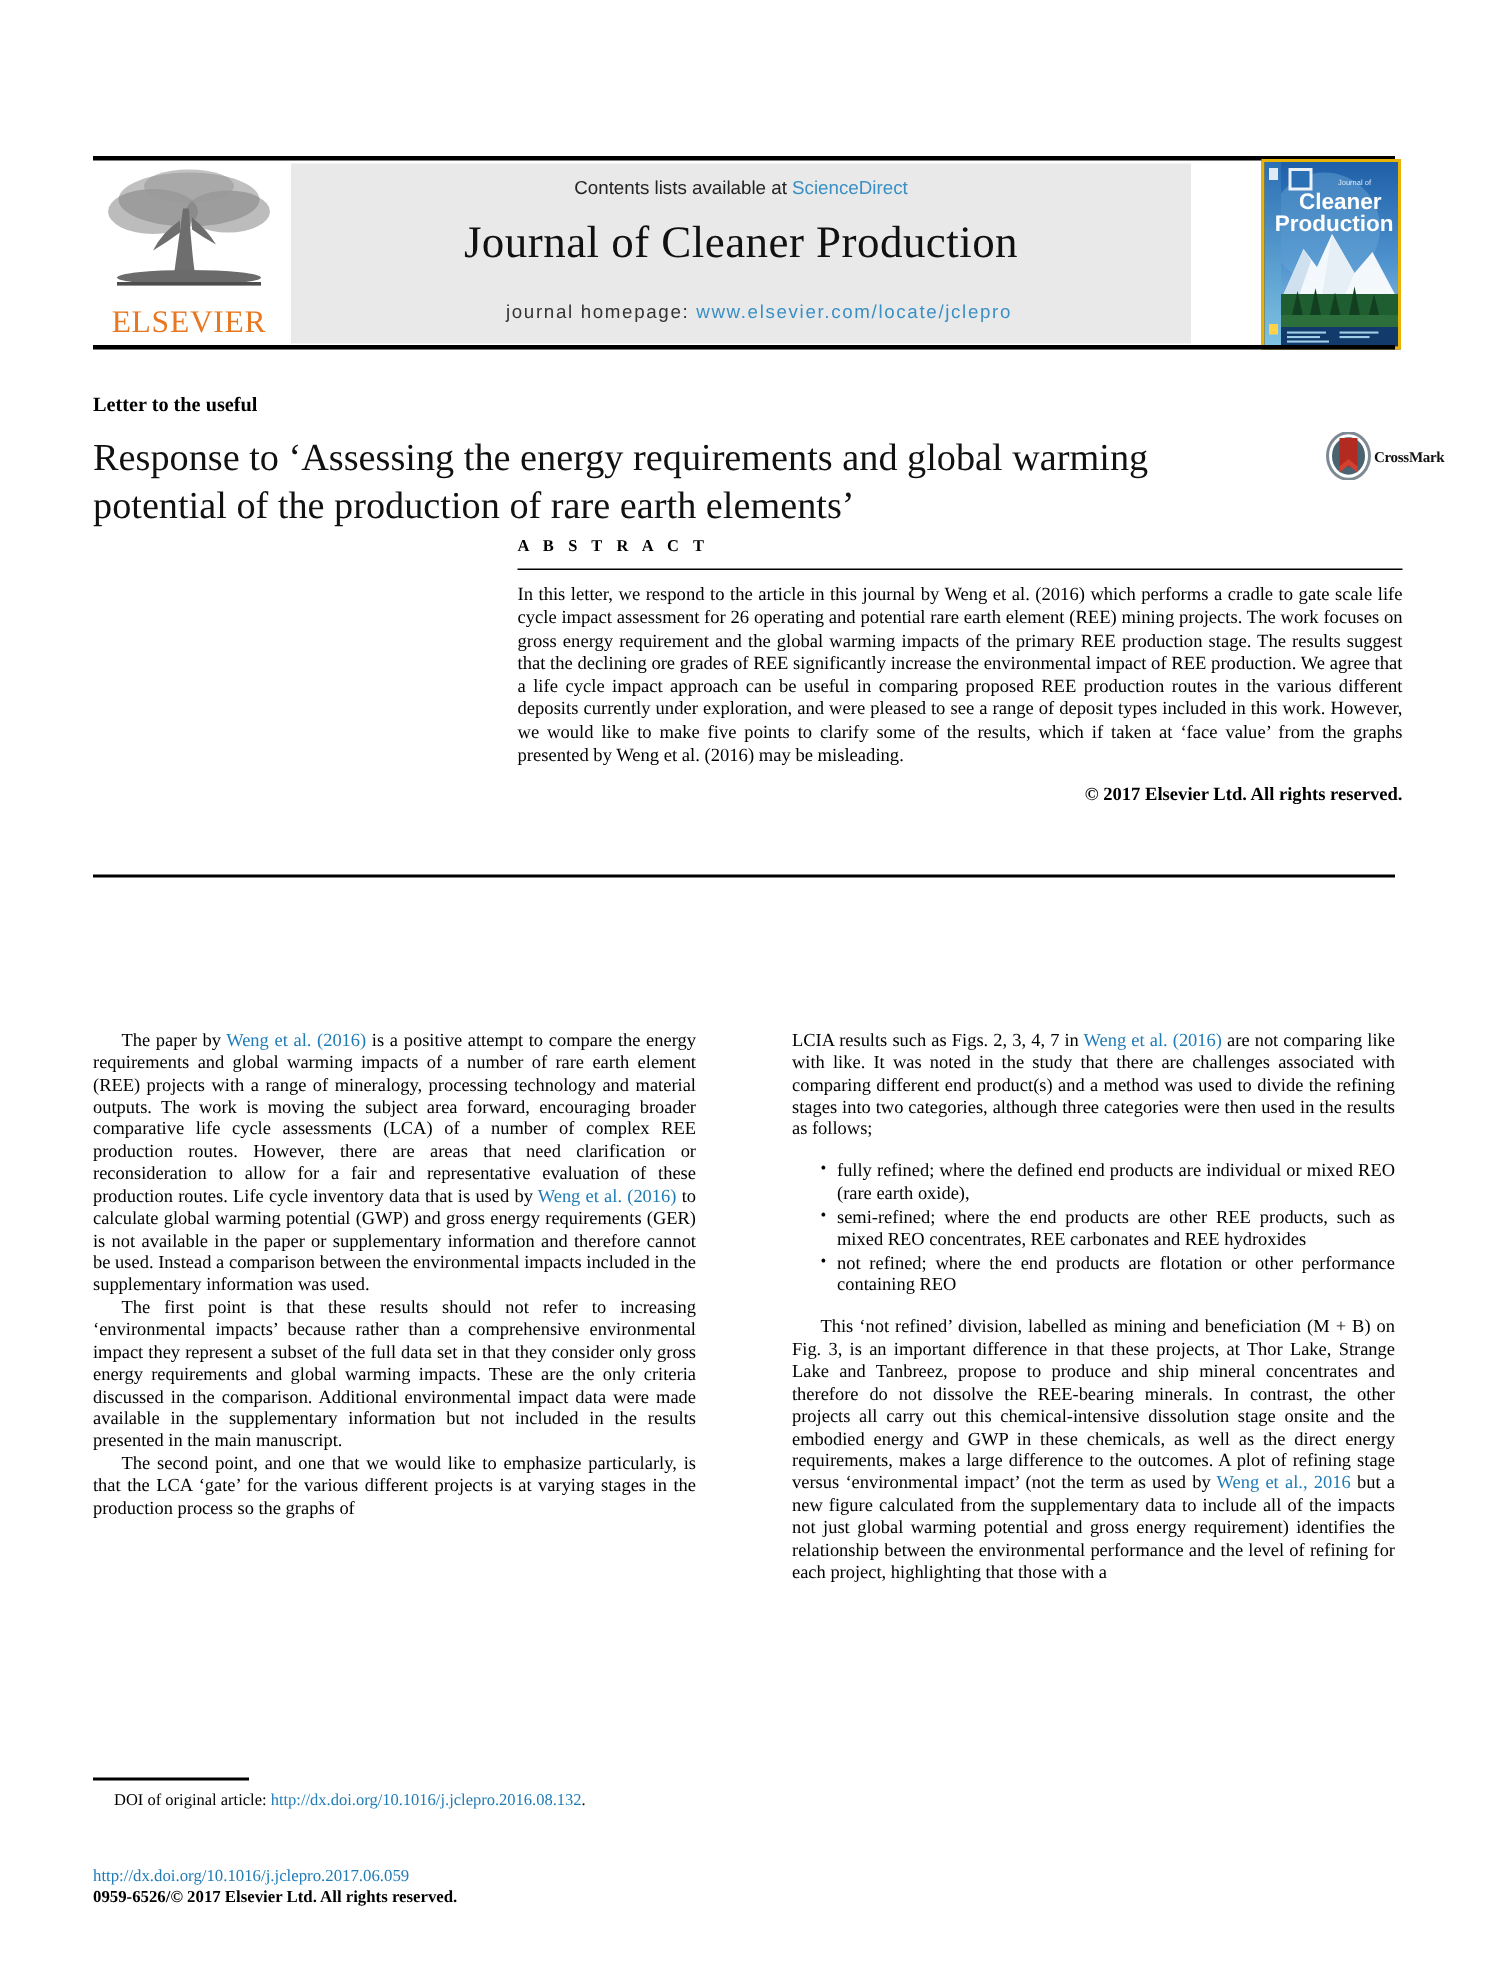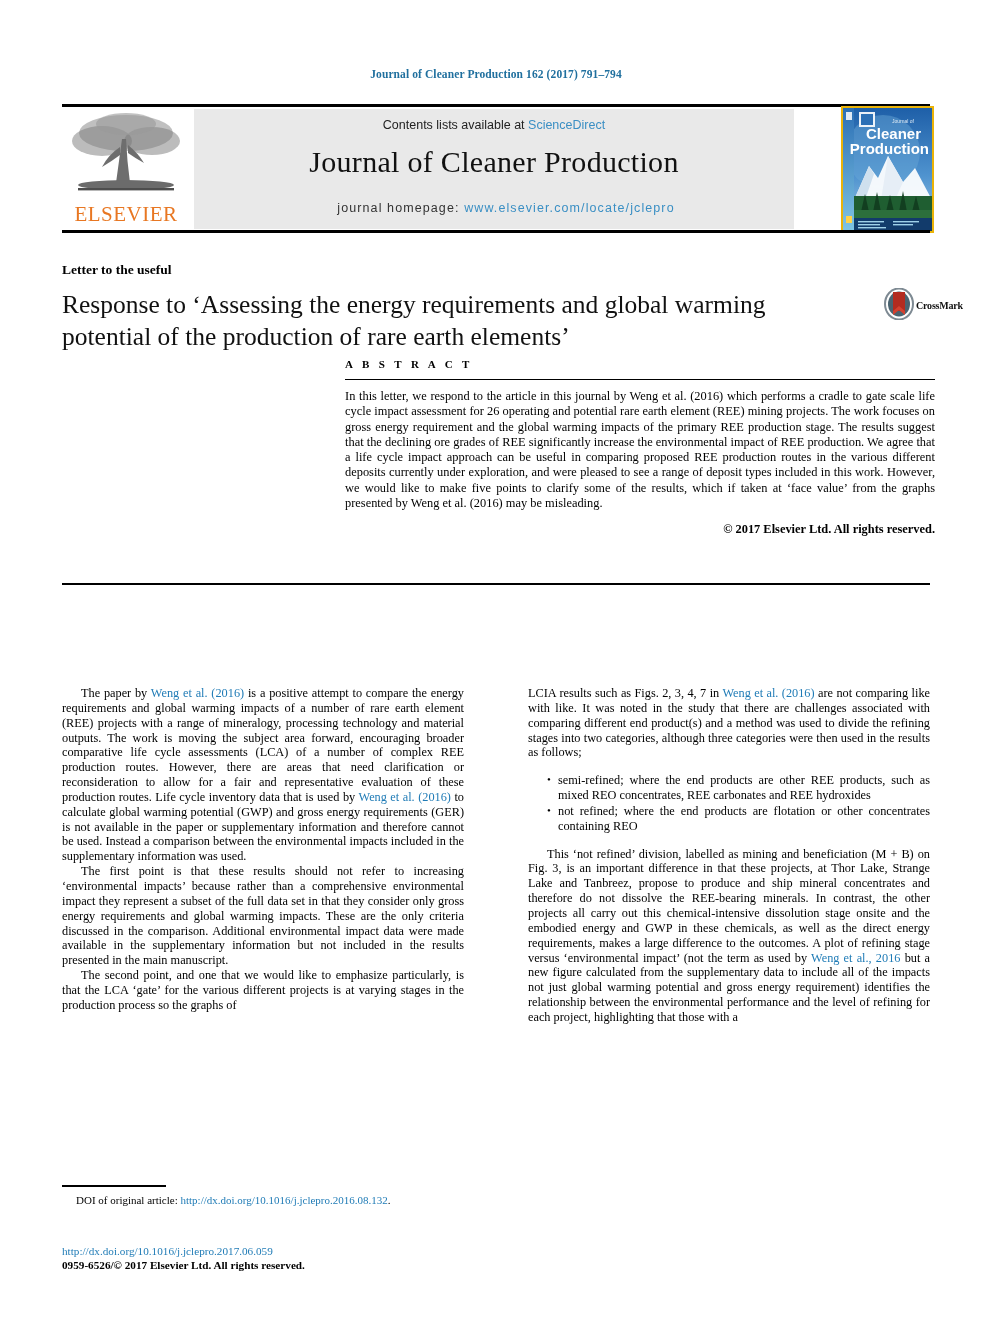--- a/index.html
+++ b/index.html
@@ -290,21 +290,20 @@
     line-height: 14px;
   }
   .imprint .doi { color: #1f7bb6; }
   .imprint .issn { font-weight: bold; color: #000; }
 </style>
 </head>
 <body>
 
 <div class="page">
 
-  <div class="running-head">Journal of Cleaner Production 162 (2017) 791–794</div>
 
   <div class="masthead">
     <div class="rule-top"></div>
 
     <div class="elsevier-block">
       <svg class="elsevier-tree" viewBox="0 0 116 86">
         <g fill="#5a5a5a">
           <ellipse cx="58" cy="22" rx="47" ry="18" fill="#8d8d8d" opacity="0.55"></ellipse>
           <ellipse cx="34" cy="30" rx="30" ry="15" fill="#7a7a7a" opacity="0.5"></ellipse>
           <ellipse cx="84" cy="30" rx="28" ry="14" fill="#7a7a7a" opacity="0.5"></ellipse>
@@ -403,22 +402,23 @@
 
   <div class="col col-left">
     <p><span>The paper by </span><span class="lnk">Weng et al. (2016)</span><span> is a positive attempt to compare the energy requirements and global warming impacts of a number of rare earth element (REE) projects with a range of mineralogy, processing technology and material outputs. The work is moving the subject area forward, encouraging broader comparative life cycle assessments (LCA) of a number of complex REE production routes. However, there are areas that need clarification or reconsideration to allow for a fair and representative evaluation of these production routes. Life cycle inventory data that is used by </span><span class="lnk">Weng et al. (2016)</span><span> to calculate global warming potential (GWP) and gross energy requirements (GER) is not available in the paper or supplementary information and therefore cannot be used. Instead a comparison between the environmental impacts included in the supplementary information was used.</span></p>
     <p>The first point is that these results should not refer to increasing ‘environmental impacts’ because rather than a comprehensive environmental impact they represent a subset of the full data set in that they consider only gross energy requirements and global warming impacts. These are the only criteria discussed in the comparison. Additional environmental impact data were made available in the supplementary information but not included in the results presented in the main manuscript.</p>
     <p>The second point, and one that we would like to emphasize particularly, is that the LCA ‘gate’ for the various different projects is at varying stages in the production process so the graphs of</p>
   </div>
 
   <div class="col col-right">
     <p class="noindent"><span>LCIA results such as Figs. 2, 3, 4, 7 in </span><span class="lnk">Weng et al. (2016)</span><span> are not comparing like with like. It was noted in the study that there are challenges associated with comparing different end product(s) and a method was used to divide the refining stages into two categories, although three categories were then used in the results as follows;</span></p>
     <ul class="bullets">
+      <li>fully refined; where the defined end products are individual or mixed REO (rare earth oxide),</li>
       <li>semi-refined; where the end products are other REE products, such as mixed REO concentrates, REE carbonates and REE hydroxides</li>
-      <li>not refined; where the end products are flotation or other concentrates containing REO</li>
+      <li>not refined; where the end products are flotation or other performance containing REO</li>
     </ul>
     <p><span>This ‘not refined’ division, labelled as mining and beneficiation (M + B) on Fig. 3, is an important difference in that these projects, at Thor Lake, Strange Lake and Tanbreez, propose to produce and ship mineral concentrates and therefore do not dissolve the REE-bearing minerals. In contrast, the other projects all carry out this chemical-intensive dissolution stage onsite and the embodied energy and GWP in these chemicals, as well as the direct energy requirements, makes a large difference to the outcomes. A plot of refining stage versus ‘environmental impact’ (not the term as used by </span><span class="lnk">Weng et al., 2016</span><span> but a new figure calculated from the supplementary data to include all of the impacts not just global warming potential and gross energy requirement) identifies the relationship between the environmental performance and the level of refining for each project, highlighting that those with a</span></p>
   </div>
 
   <div class="footnote-rule"></div>
   <div class="footnote">
     <span class="lead">DOI of original article: </span><span class="lnk">http://dx.doi.org/10.1016/j.jclepro.2016.08.132</span><span>.</span>
   </div>
 
   <div class="imprint">

